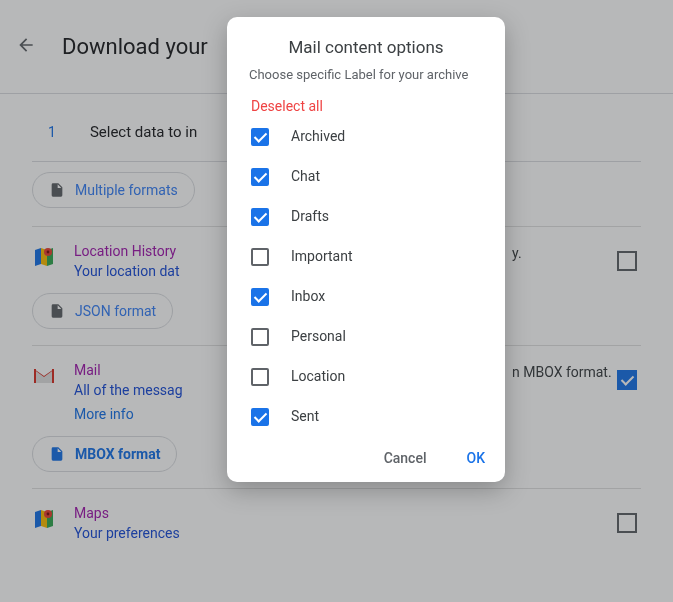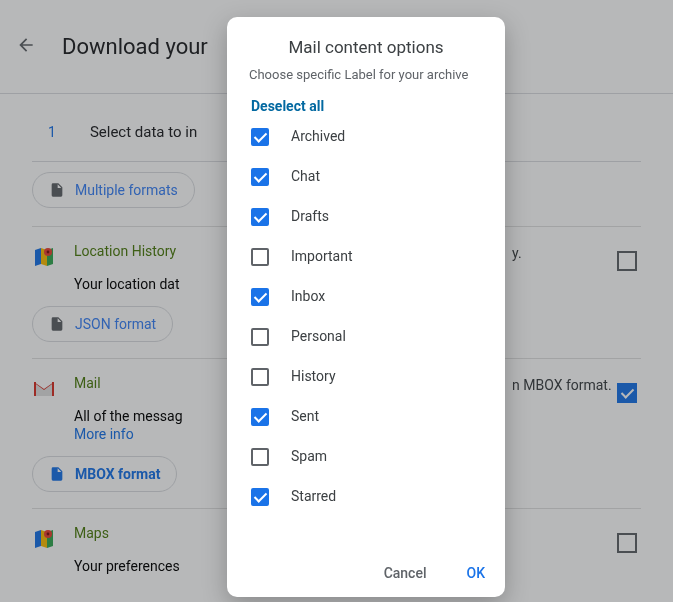--- a/index.html
+++ b/index.html
@@ -12,35 +12,35 @@
     .step-row{display:flex;align-items:center;gap:34px;height:60px;border-bottom:1px solid #dadce0;margin-top:8px}
     .step-num{color:#1a73e8;font-size:14px;margin-left:16px}
     .step-title{font-size:15px;color:#202124;font-weight:400}
     .data-item{border-bottom:1px solid #e0e0e0;padding:16px 0;position:relative}
     .chip-row{padding:10px 0 18px 0;border-bottom:1px solid #e0e0e0}
     .chip{display:inline-flex;align-items:center;gap:10px;height:36px;border:1px solid #dadce0;border-radius:18px;padding:0 16px;font-size:14px;color:#3b82f6;background:#fff}
     .chip.active{color:#1a73e8;font-weight:700}
     .chip .file-icon{width:16px;height:20px}
     .item-head{display:flex;align-items:flex-start;gap:18px}
     .prod-icon{width:24px;height:24px;flex-shrink:0;margin-top:2px}
-    .item-title{font-size:14px;color:#4d7c0f}
-    .item-desc{font-size:14px;color:#000000;margin-top:17px}
-    .more-info{color:#1a73e8;font-size:14px;margin-top:2px;display:inline-block}
+    .item-title{font-size:14px;color:#a21caf}
+    .item-desc{font-size:14px;color:#1d4ed8;margin-top:4px}
+    .more-info{color:#1a73e8;font-size:14px;margin-top:8px;display:inline-block}
     .right-check{position:absolute;right:4px;top:24px;width:20px;height:20px;border:2px solid #5f6368}
     .right-check.on{background:#1a73e8;border-color:#1a73e8}
     .right-check.on::after{content:"";position:absolute;left:5px;top:1px;width:5px;height:10px;border:solid #fff;border-width:0 2px 2px 0;transform:rotate(45deg)}
     .desc-tail{color:#3c4043}
     .chip-wrap{margin-top:14px}
     
     .scrim{position:absolute;inset:0;background:rgba(32,33,36,.32)}
-    .dialog{position:absolute;left:227px;top:17px;width:278px;height:580px;background:#fff;border-radius:10px;box-shadow:0 8px 24px rgba(0,0,0,.25);display:flex;flex-direction:column}
+    .dialog{position:absolute;left:227px;top:17px;width:278px;height:465px;background:#fff;border-radius:10px;box-shadow:0 8px 24px rgba(0,0,0,.25);display:flex;flex-direction:column}
     .d-title{font-size:17px;color:#3c4043;text-align:center;padding:20px 16px 10px;font-weight:400}
     .d-sub{font-size:13px;color:#5f6368;padding:0 22px 12px}
     .scroll-area{flex:1;overflow-y:scroll;padding-left:24px;padding-right:4px}
-    .link-btn{color:#0369a1;font-size:14px;font-weight:700;padding:4px 0 14px 0;display:block;cursor:pointer}
+    .link-btn{color:#ef4444;font-size:14px;font-weight:400;padding:4px 0 14px 0;display:block;cursor:pointer}
     .opt{display:flex;gap:22px;height:40px}
     .cb{width:18px;height:18px;border:2px solid #5f6368;border-radius:2px;flex-shrink:0;position:relative}
     .cb.on{background:#1a73e8;border-color:#1a73e8}
     .cb.on::after{content:"";position:absolute;left:4px;top:0;width:5px;height:10px;border:solid #fff;border-width:0 2px 2px 0;transform:rotate(45deg)}
     .opt-label{font-size:14px;color:#3c4043}
     .d-actions{display:flex;justify-content:flex-end;gap:40px;padding:16px 20px}
     .txt-btn{font-size:14px;font-weight:500;background:none;border:none;cursor:pointer}
     .txt-btn.cancel{color:#5f6368}
     .txt-btn.ok{color:#1a73e8}
     
@@ -178,21 +178,21 @@
         <div class="opt">
           <span class="cb on"></span>
           <span class="opt-label">Inbox</span>
         </div>
         <div class="opt">
           <span class="cb"></span>
           <span class="opt-label">Personal</span>
         </div>
         <div class="opt">
           <span class="cb"></span>
-          <span class="opt-label">History</span>
+          <span class="opt-label">Location</span>
         </div>
         <div class="opt">
           <span class="cb on"></span>
           <span class="opt-label">Sent</span>
         </div>
         <div class="opt">
           <span class="cb"></span>
           <span class="opt-label">Spam</span>
         </div>
         <div class="opt">

